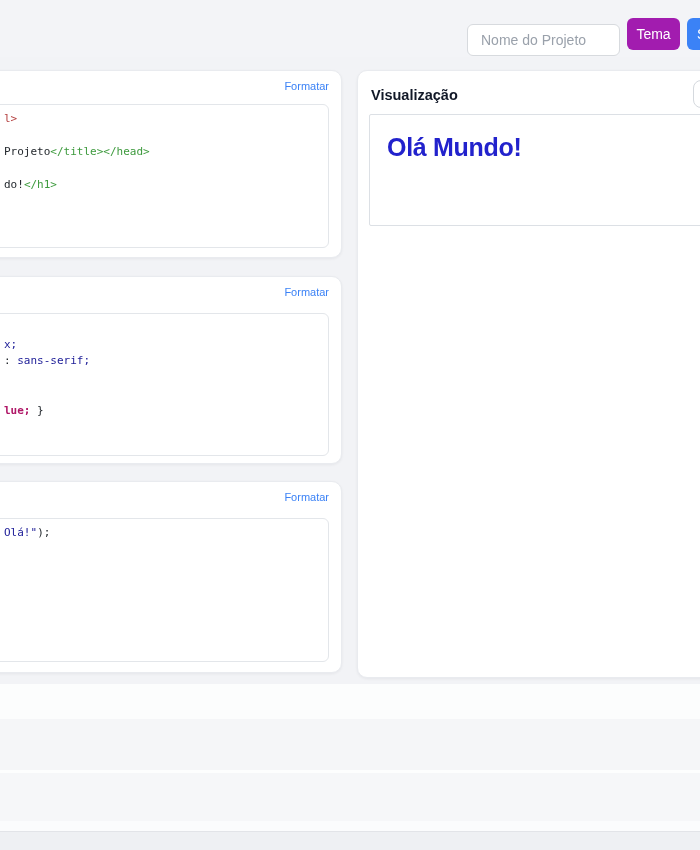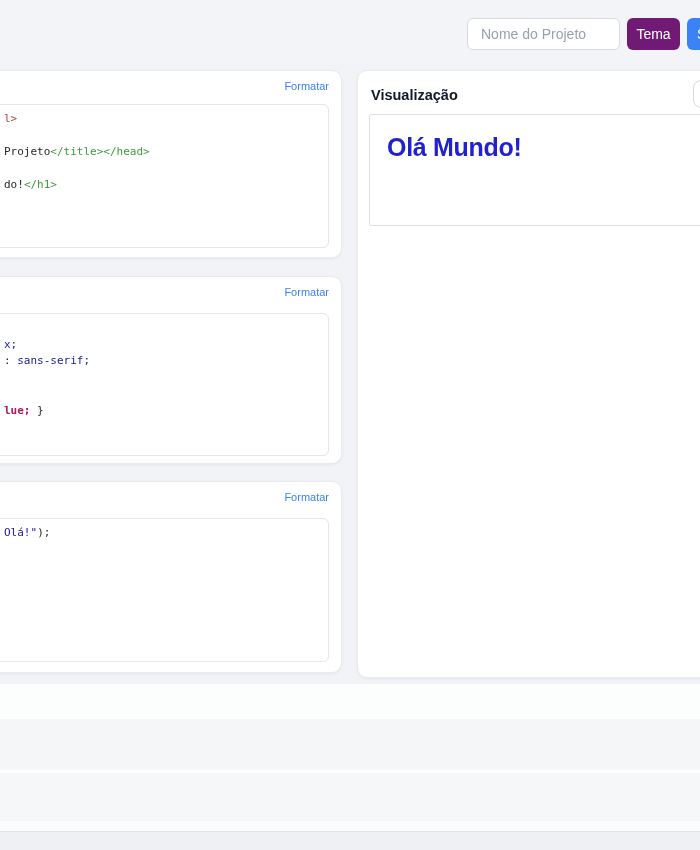--- a/index.html
+++ b/index.html
@@ -2,21 +2,21 @@
 <html><head>
 <meta charset="utf-8">
 <style>
   html,body{margin:0;padding:0;}
   body{width:700px;height:850px;overflow:hidden;background:#f2f3f6;
        font-family:"Liberation Sans",sans-serif;position:relative;}
   .viewport{position:absolute;inset:0;width:700px;height:850px;overflow:hidden;}
 
   
   .topbar{position:absolute;left:0;top:0;width:700px;height:57px;background:#f3f4f7;}
-  .project-input{position:absolute;left:467px;top:18px;width:153px;height:32px;
+  .project-input{position:absolute;left:467px;top:24px;width:153px;height:32px;
        box-sizing:border-box;border:1px solid #d7dade;border-radius:6px;background:#fff;
        padding:0 13px;font-size:14px;color:#374151;outline:none;
        font-family:"Liberation Sans",sans-serif;}
   .project-input::placeholder{color:#9aa1ab;}
   .btn{position:absolute;top:18px;height:32px;border:none;border-radius:6px;
        color:#fff;font-size:14px;font-family:"Liberation Sans",sans-serif;cursor:pointer;}
   .btn-theme{left:627px;width:53px;background:#5e6a79;text-align:center;}
   .btn-save{left:687px;width:72px;background:#3b82f6;text-align:left;padding:0 0 0 10px;}
 
   
@@ -54,21 +54,21 @@
   #stripe-5{top:821px;height:10px;background:#fbfcfd;}
   #stripe-6{top:831px;height:19px;background:#eef0f3;border-top:1px solid #e2e4e8;box-sizing:border-box;}
 </style>
 </head>
 <body style="background: rgb(242, 243, 246);">
 
 <div class="viewport">
 
   <div class="topbar">
     <input class="project-input" type="text" placeholder="Nome do Projeto" style="">
-    <button class="btn btn-theme" style="background: #701a75;">Tema</button>
+    <button class="btn btn-theme" style="background: #a21caf;">Tema</button>
     <button class="btn btn-save" style="background: rgb(59, 130, 246);">Salvar</button>
   </div>
 
   <div class="card card-editor" id="card-html">
     <button class="format-link" style="color: rgb(59, 130, 246);">Formatar</button>
     <div class="code-box">
       <pre class="code-pre"><div class="code-line"><span style="color: rgb(181, 65, 65);">l&gt;</span></div><div class="code-line">&nbsp;</div><div class="code-line"><span style="color: rgb(36, 41, 46);">Projeto</span><span style="color: rgb(61, 154, 61);">&lt;/title&gt;&lt;/head&gt;</span></div><div class="code-line">&nbsp;</div><div class="code-line"><span style="color: rgb(36, 41, 46);">do!</span><span style="color: rgb(61, 154, 61);">&lt;/h1&gt;</span></div></pre>
     </div>
   </div>
 

